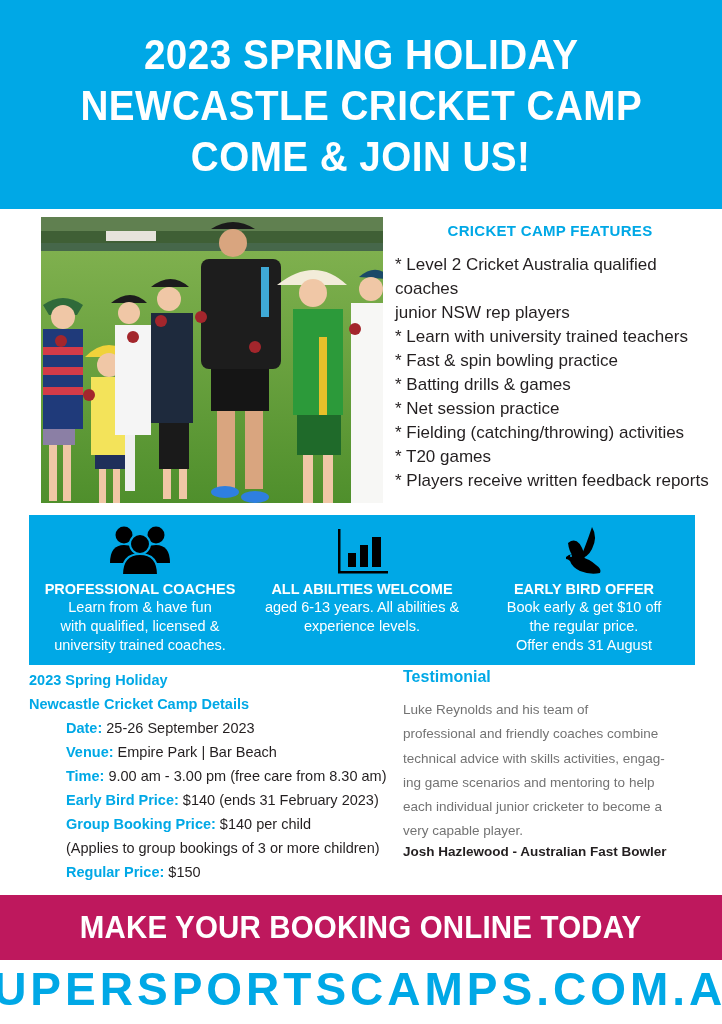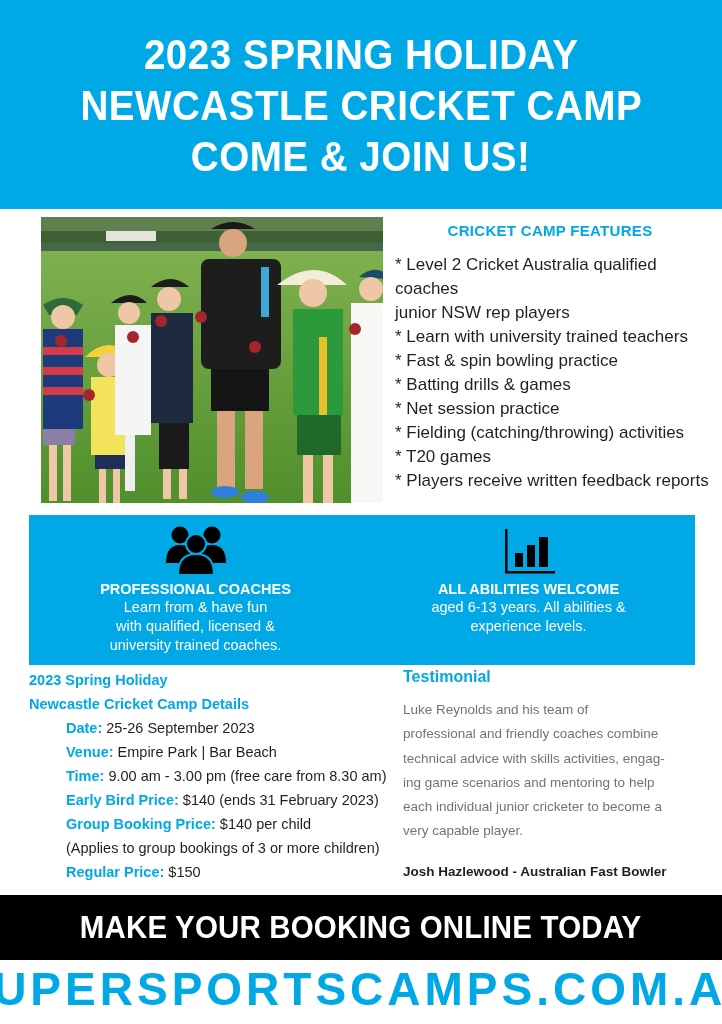--- a/index.html
+++ b/index.html
@@ -53,25 +53,25 @@
   .details .hd { color: #00a8e6; font-weight: bold; font-size: 14.5px; line-height: 24px; }
   .details .row { font-size: 14.5px; line-height: 24px; white-space: nowrap; color: #231f20; margin-left: 37px; }
   .details .row .lbl { color: #00a8e6; font-weight: bold; }
 
   .testimonial {
     position: absolute; left: 403px; top: 666px; width: 300px;
   }
   .testimonial .t-title { color: #00a8e6; font-weight: bold; font-size: 16px; line-height: 22px; }
   .testimonial .t-body { font-size: 13.5px; line-height: 24.3px; color: #737373; margin-top: 10px; }
   .testimonial .t-body div { white-space: nowrap; }
-  .testimonial .t-author { font-weight: bold; font-size: 13.5px; margin-top: 20px; color: #231f20; white-space: nowrap; }
+  .testimonial .t-author { font-weight: bold; font-size: 13.5px; color: #231f20; white-space: nowrap; }
 
   .cta {
     position: absolute; left: 0; top: 895px; width: 722px; height: 65px;
-    background: #000000; color: #fff; display: flex; align-items: center; justify-content: center;
+    background: #be185d; color: #fff; display: flex; align-items: center; justify-content: center;
   }
   .cta span { font-weight: bold; font-size: 31px; letter-spacing: 0.2px; transform: scaleX(0.95); white-space: nowrap; }
 
   .url {
     position: absolute; left: 0; top: 963px; width: 722px; height: 52px;
     display: flex; align-items: center; justify-content: center;
   }
   .url span { color: #00a8e6; font-weight: bold; font-size: 46px; letter-spacing: 4px; white-space: nowrap; }
 </style>
 </head>
@@ -203,20 +203,36 @@
         <rect x="24" y="18" width="8" height="22" fill="#000"></rect>
         <rect x="36" y="10" width="9" height="30" fill="#000"></rect>
       </svg>
     </div>
     <div class="col-title">ALL ABILITIES WELCOME</div>
     <div class="col-text">
       <div>aged 6-13 years. All abilities &amp;</div>
       <div>experience levels.</div>
     </div>
   </div>
+  <div class="col">
+    <div class="icon">
+      <svg width="44" height="50" viewBox="0 0 44 50">
+        <path d="M30 2 q6 10 0 22 q-4 8 -12 10 q6 -14 12 -32z" fill="#000"></path>
+        <path d="M6 18 q10 -8 16 10 q2 6 -2 8 q-12 -2 -14 -18z" fill="#000"></path>
+        <path d="M4 32 q4 -4 10 -2 q14 4 20 10 q6 4 4 8 q-10 2 -20 -2 q-8 -4 -10 -10 q-2 -2 -4 -2z" fill="#000"></path>
+        <circle cx="9" cy="31" r="1" fill="#00a8e6"></circle>
+      </svg>
+    </div>
+    <div class="col-title">EARLY BIRD OFFER</div>
+    <div class="col-text">
+      <div>Book early &amp; get $10 off</div>
+      <div>the regular price.</div>
+      <div>Offer ends 31 August</div>
+    </div>
+  </div>
 </div>
 
 <div class="details">
   <div class="hd">2023 Spring Holiday</div>
   <div class="hd">Newcastle Cricket Camp Details</div>
   <div class="row"><span class="lbl">Date:</span><span> 25-26 September 2023</span></div>
   <div class="row"><span class="lbl">Venue:</span><span> Empire Park | Bar Beach</span></div>
   <div class="row"><span class="lbl">Time:</span><span> 9.00 am - 3.00 pm (free care from 8.30 am)</span></div>
   <div class="row"><span class="lbl">Early Bird Price:</span><span> $140 (ends 31 February 2023)</span></div>
   <div class="row"><span class="lbl">Group Booking Price:</span><span> $140 per child</span></div>

